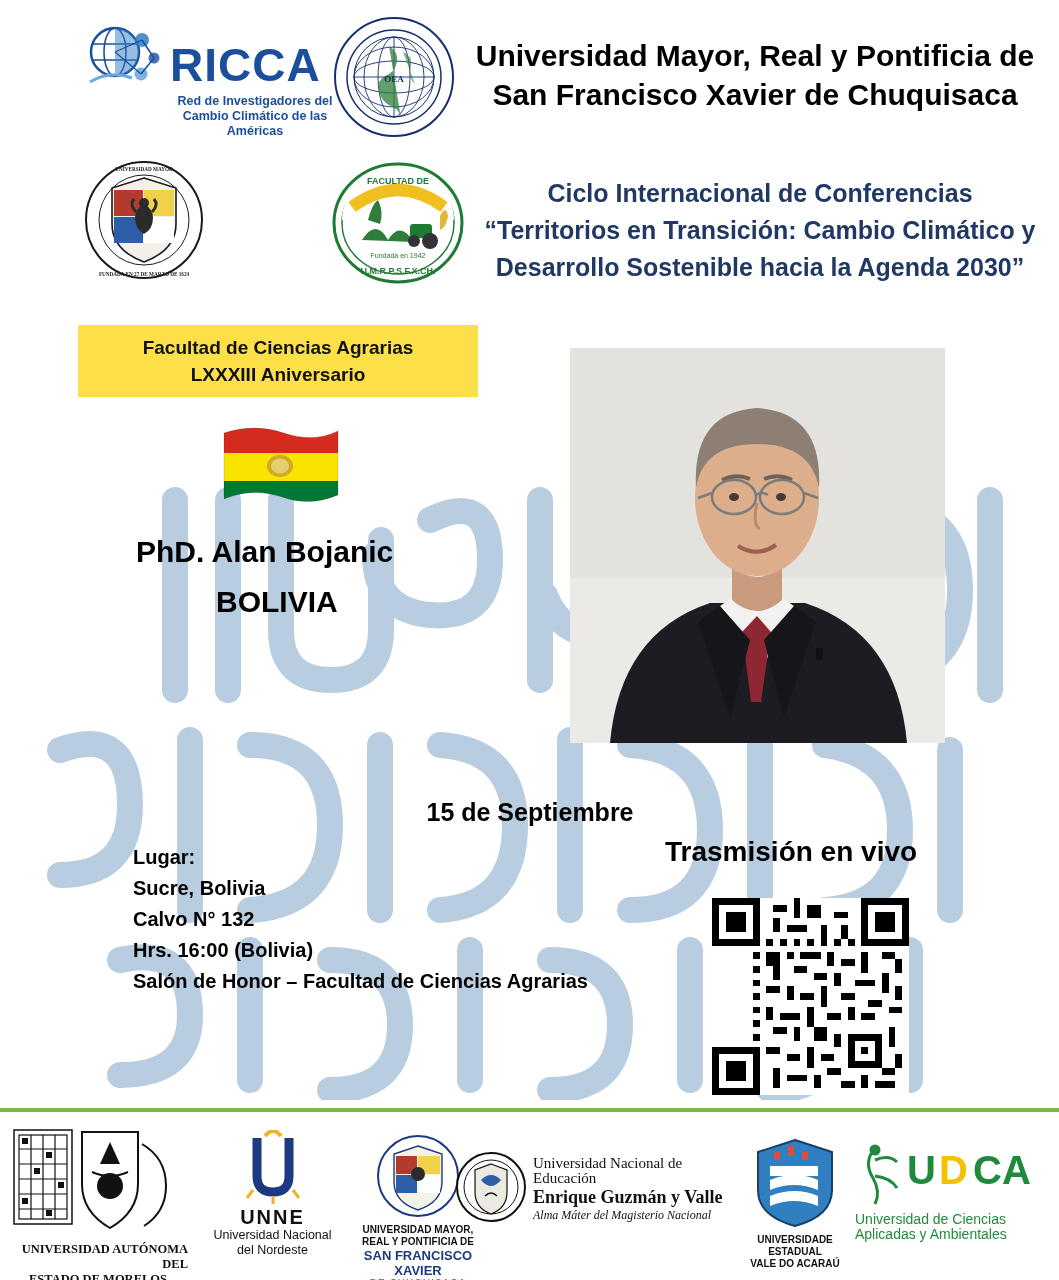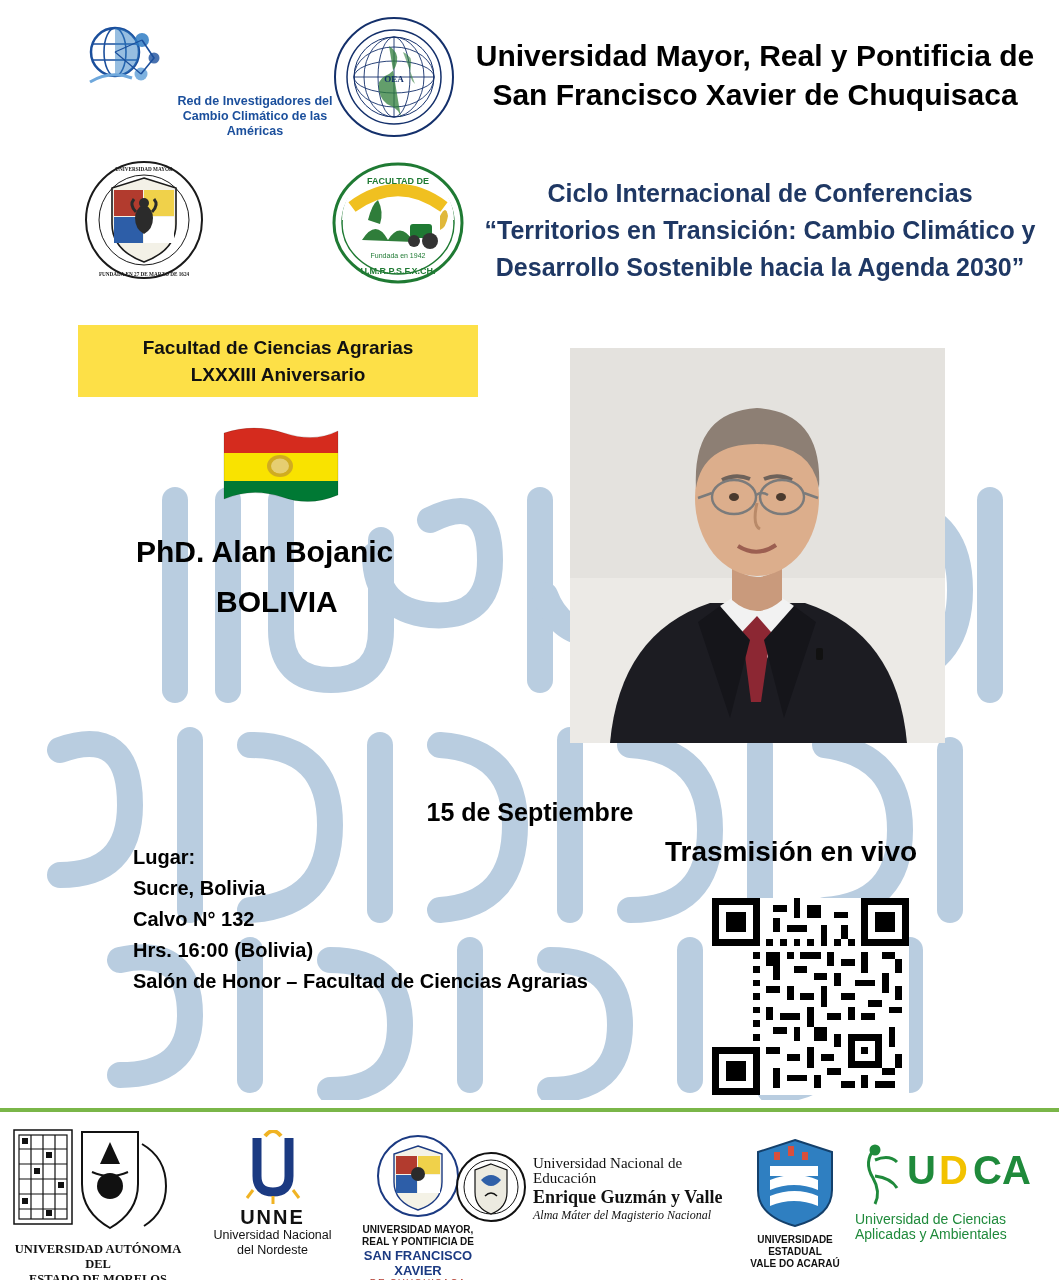--- a/index.html
+++ b/index.html
@@ -276,20 +276,21 @@
         <path d="M8 20 H54 M8 36 H54" stroke="#1b4f9c" stroke-width="1.6" fill="none"></path>
         <path d="M31 4 a24 24 0 0 1 0 48" fill="#2f7dc4" opacity="0.5"></path>
         <circle cx="58" cy="16" r="7" fill="#2f7dc4" opacity="0.85"></circle>
         <circle cx="70" cy="34" r="5.5" fill="#1b4f9c" opacity="0.8"></circle>
         <circle cx="57" cy="50" r="6.5" fill="#6fa8dc" opacity="0.9"></circle>
         <path d="M58 16 L70 34 L57 50" stroke="#1b4f9c" stroke-width="1.6" fill="none"></path>
         <path d="M31 28 L58 16 M31 28 L57 50" stroke="#1b4f9c" stroke-width="1.2" fill="none"></path>
         <path d="M6 58 q20 -12 42 -4" stroke="#6fa8dc" stroke-width="3" fill="none"></path>
       </svg>
     </div>
+    <div class="ricca-word">RICCA</div>
     <div class="ricca-sub">Red de Investigadores del Cambio Climático de las Américas</div>
   </div>
 
   <div class="logo-ipgh">
     <svg width="122" height="122" viewBox="0 0 122 122" xmlns="http://www.w3.org/2000/svg">
       <circle cx="61" cy="61" r="59" fill="#ffffff" stroke="#14306b" stroke-width="2"></circle>
       <circle cx="61" cy="61" r="47" fill="#ffffff" stroke="#14306b" stroke-width="1.5"></circle>
       <circle cx="61" cy="61" r="40" fill="none" stroke="#14306b" stroke-width="1"></circle>
       <g stroke="#14306b" stroke-width="0.9" fill="none">
         <ellipse cx="61" cy="61" rx="40" ry="16"></ellipse>
@@ -541,21 +542,21 @@
             <rect x="50" y="58" width="6" height="6"></rect>
           <rect x="14" y="74" width="6" height="6"></rect>
             <rect x="38" y="86" width="6" height="6"></rect>
         </g>
         <path d="M74 8 L130 8 L130 60 q0 28 -28 44 q-28 -16 -28 -44 Z" fill="#ffffff" stroke="#111" stroke-width="2"></path>
         <path d="M102 18 L112 40 L92 40 Z" fill="#111"></path>
         <circle cx="102" cy="62" r="13" fill="#111"></circle>
         <path d="M84 48 q18 8 36 0" stroke="#111" stroke-width="2" fill="none"></path>
         <path d="M134 20 q24 14 24 42 q0 26 -22 40" fill="none" stroke="#111" stroke-width="2"></path>
       </svg>
-      <div class="f-caption serif bold" style="width:180px;margin-top:2px;">UNIVERSIDAD AUTÓNOMA DEL</div>
+      <div class="f-caption serif bold" style="width:180px;margin-top:2px;text-align:right;">UNIVERSIDAD AUTÓNOMA DEL</div>
       <div class="f-caption serif bold" style="width:180px;">ESTADO DE MORELOS</div>
     </div>
 
     <div class="f-logo f-usfx">
       <svg width="140" height="86" viewBox="0 0 140 86" xmlns="http://www.w3.org/2000/svg">
         <circle cx="70" cy="42" r="40" fill="#ffffff" stroke="#1b3a82" stroke-width="2"></circle>
         <path d="M70 12 L94 20 L94 48 q0 20 -24 28 q-24 -8 -24 -28 L46 20 Z" fill="#f4f2e6" stroke="#1b3a82" stroke-width="1.4"></path>
         <rect x="48" y="22" width="21" height="18" fill="#b23b2e"></rect>
         <rect x="70" y="22" width="22" height="18" fill="#f0d14a"></rect>
         <rect x="48" y="41" width="21" height="18" fill="#2d5ea8"></rect>

